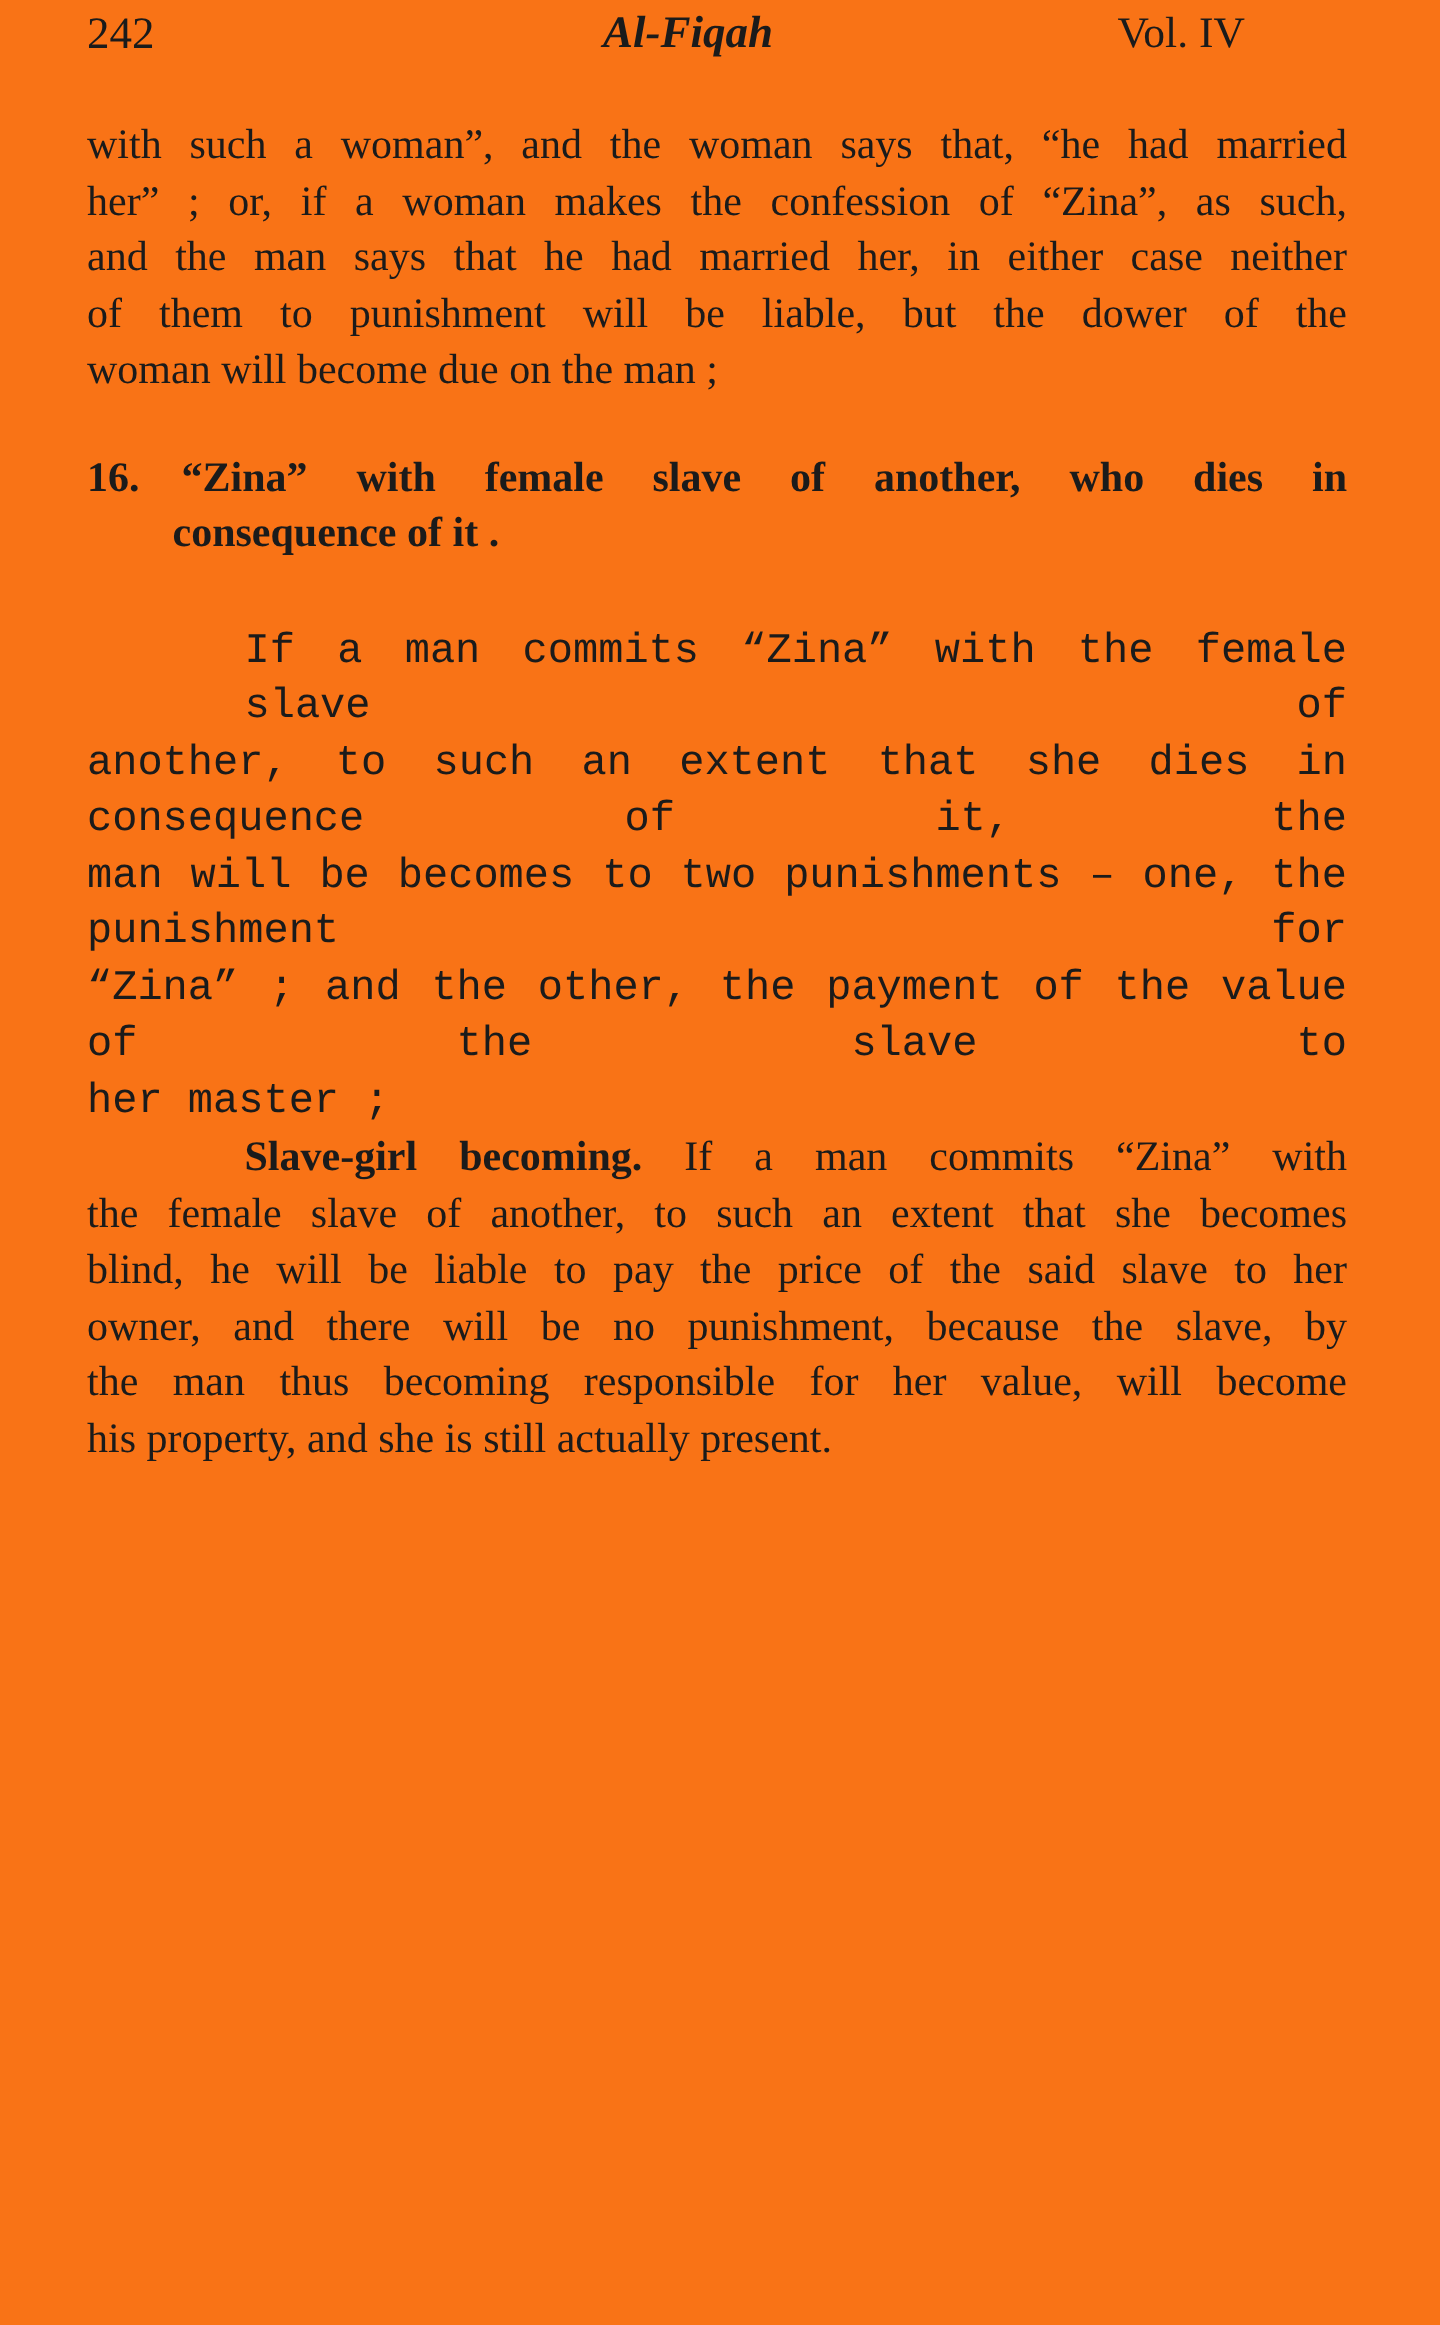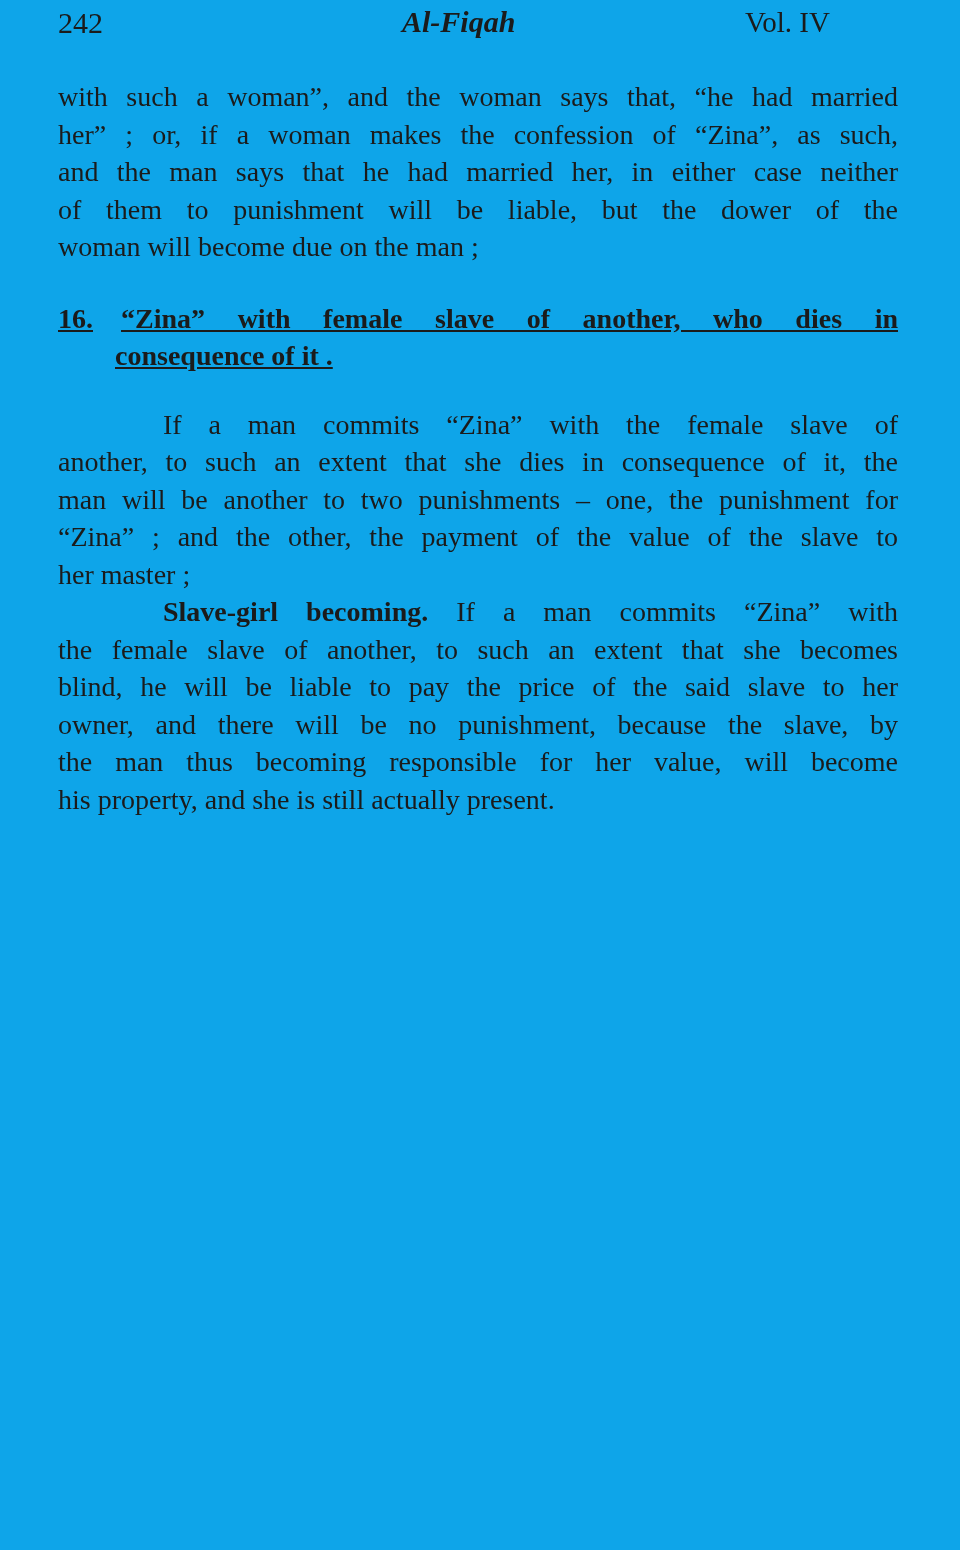--- a/index.html
+++ b/index.html
@@ -4,21 +4,21 @@
 <style>
   html, body {
     margin: 0;
     padding: 0;
     background: #ffffff;
   }
   .page {
     position: relative;
     width: 960px;
     height: 1550px;
-    background: #0ea5e9;
+    background: #f97316;
     font-family: "Liberation Serif", "DejaVu Serif", serif;
     color: #1b1b1b;
     overflow: hidden;
     filter: blur(0.2px);
   }
   
   .header {
     position: absolute;
     top: 0; left: 0; right: 0;
     height: 44px;
@@ -55,23 +55,22 @@
   .line {
     text-align: justify;
     text-align-last: justify;
   }
   .line.last {
     text-align-last: left;
   }
   .block.heading {
     margin-top: 34px;
     font-weight: bold;
-    text-decoration: underline;
   }
-  .heading + .paragraph { margin-top: 31px; }
+  .heading + .paragraph { margin-top: 41px; font-family: Liberation Mono, monospace; }
   .paragraph + .paragraph { }
   .heading .line.cont { padding-left: 57px; }
   .hnum { margin-right: 28px; }
   .b { font-weight: bold; }
 </style>
 </head>
 <body>
 
 <div class="page">
   <div class="header">
@@ -87,21 +86,21 @@
         <div class="line"><span>of them to punishment will be liable, but the dower of the</span></div>
         <div class="line last"><span>woman will become due on the man ;</span></div>
       </div>
       <div class="block heading">
         <div class="line"><span class="hnum">16.</span><span>“Zina” with female slave of another, who dies in</span></div>
         <div class="line last cont"><span>consequence of it .</span></div>
       </div>
       <div class="block paragraph">
         <div class="line" style="padding-left: 105px;"><span>If a man commits “Zina” with the female slave of</span></div>
         <div class="line"><span>another, to such an extent that she dies in consequence of it, the</span></div>
-        <div class="line"><span>man will be another to two punishments – one, the punishment for</span></div>
+        <div class="line"><span>man will be becomes to two punishments – one, the punishment for</span></div>
         <div class="line"><span>“Zina” ; and the other, the payment of the value of the slave to</span></div>
         <div class="line last"><span>her master ;</span></div>
       </div>
       <div class="block paragraph">
         <div class="line" style="padding-left: 105px;"><span class="b">Slave-girl becoming.</span><span> If a man commits “Zina” with</span></div>
         <div class="line"><span>the female slave of another, to such an extent that she becomes</span></div>
         <div class="line"><span>blind, he will be liable to pay the price of the said slave to her</span></div>
         <div class="line"><span>owner, and there will be no punishment, because the slave, by</span></div>
         <div class="line"><span>the man thus becoming responsible for her value, will become</span></div>
         <div class="line last"><span>his property, and she is still actually present.</span></div>

